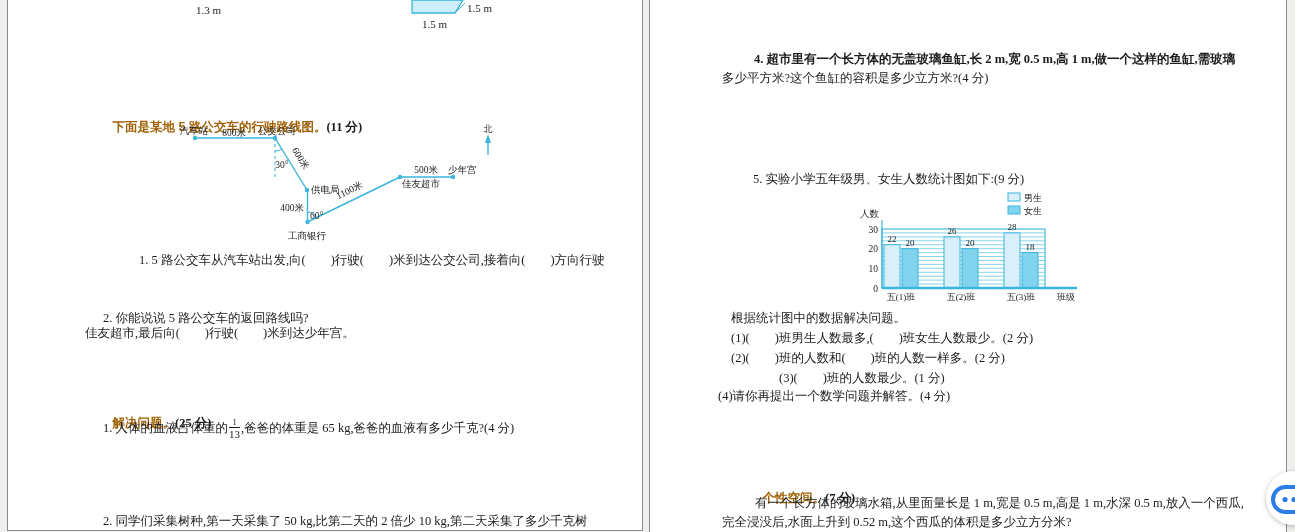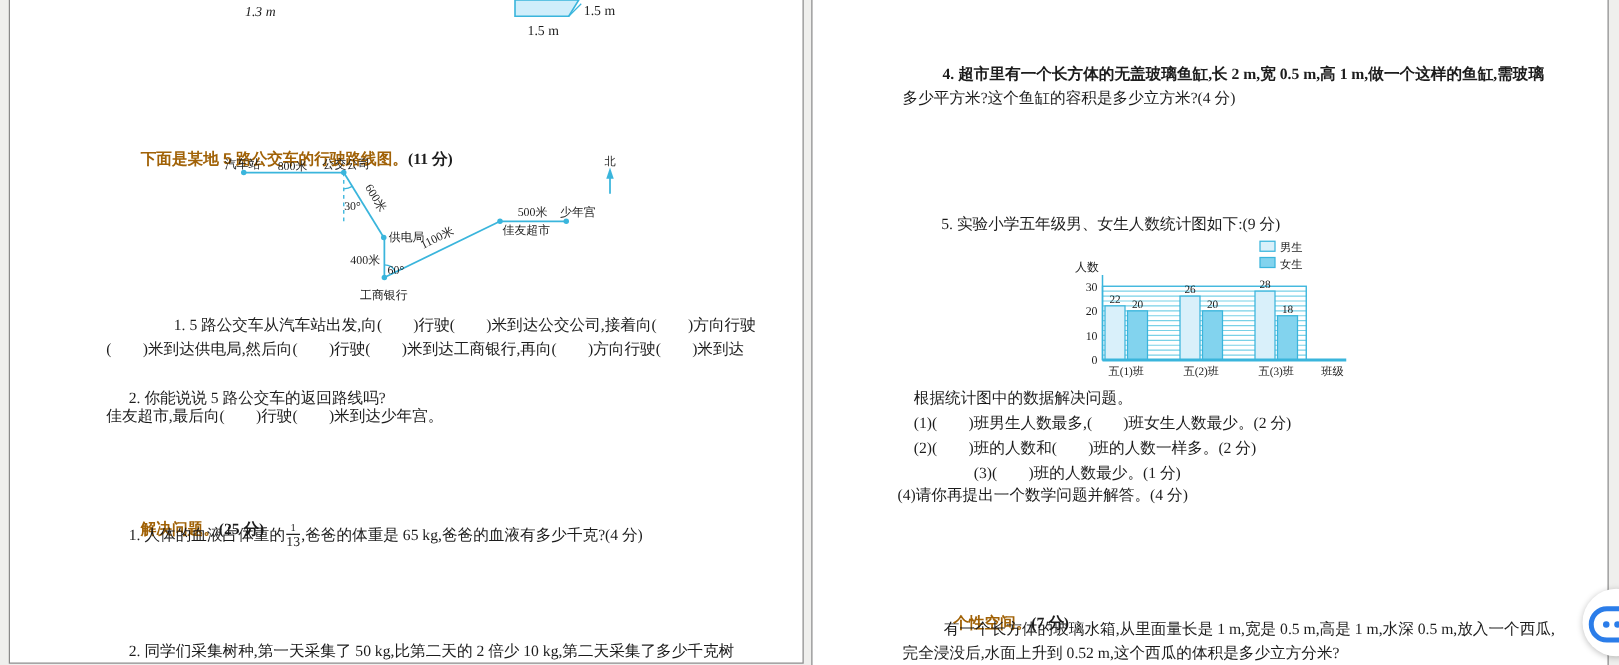--- a/index.html
+++ b/index.html
@@ -2,21 +2,21 @@
 <html><head>
 <meta charset="utf-8">
 <style>
   *{margin:0;padding:0;box-sizing:border-box}
   html,body{width:1295px;height:532px;overflow:hidden;background:#efefed;
     font-family:"Liberation Serif","DejaVu Serif",serif;}
   .page{position:absolute;background:#ffffff;border:1px solid #8a8a8a;}
   #page-left{left:7px;top:-12px;width:636px;height:543px;}
   #page-right{left:649px;top:-12px;width:638px;height:560px;}
   .line{position:absolute;font-size:12.5px;color:#1c1c1c;white-space:pre;line-height:1.25;}
-  .small{font-size:11px;font-style:italic;}
+  .small{font-size:11px;}
   .heading-cyan{font-family:"Liberation Sans","DejaVu Sans",sans-serif;font-weight:bold;color:#a16207;}
   .score{color:#1c1c1c;font-weight:bold;font-family:"Liberation Serif","DejaVu Serif",serif;}
   .frac{display:inline-flex;flex-direction:column;align-items:center;vertical-align:middle;
     line-height:1;margin:0 1px;}
   .frac .num{font-size:8.5px;padding-bottom:1px;}
   .frac .den{font-size:11px;border-top:1px solid #1c1c1c;padding-top:1px;text-align:center;}
   .flexline{display:flex;align-items:center;height:24px;}
   svg text{fill:#1c1c1c;font-family:"Liberation Serif","DejaVu Serif",serif;}
   #assist-widget{position:absolute;left:1266px;top:471px;width:54px;height:54px;border-radius:50%;
     background:#ffffff;box-shadow:0 1px 5px rgba(0,0,0,0.25);z-index:9;cursor:pointer;}
@@ -74,21 +74,20 @@
     <text x="193" y="40" font-size="9.5" text-anchor="middle" transform="rotate(58.4 193 40)">600米</text>
     <text x="199" y="91" font-size="9.5" text-anchor="end">400米</text>
     <text x="246" y="73" font-size="9.5" text-anchor="middle" transform="rotate(-26 246 73)">1100米</text>
     <text x="321" y="53" font-size="9.5" text-anchor="middle">500米</text>
 
     <text x="177" y="48" font-size="9.5" text-anchor="middle">30°</text>
     <text x="205" y="99" font-size="9.5">60°</text>
   </svg>
 
   <div class="line" style="left:95px;top:264px;margin-left:36px;">1. 5 路公交车从汽车站出发,向(　　)行驶(　　)米到达公交公司,接着向(　　)方向行驶</div>
-  <div class="line" style="left:77px;top:283px;">(　　)米到达供电局,然后向(　　)行驶(　　)米到达工商银行,再向(　　)方向行驶(　　)米到达</div>
   <div class="line" style="left:77px;top:302px;margin-top:35px;">佳友超市,最后向(　　)行驶(　　)米到达少年宫。</div>
   <div class="line" style="left:95px;top:322px;">2. 你能说说 5 路公交车的返回路线吗?</div>
 
   <div class="line" style="left:92px;top:411px;">
     <span class="heading-cyan">解决问题。</span><span class="score">(25 分)</span>
   </div>
 
   <div class="line flexline" style="left:95px;top:428px;">
     <span>1. 人体的血液占体重的</span>
     <span class="frac">

